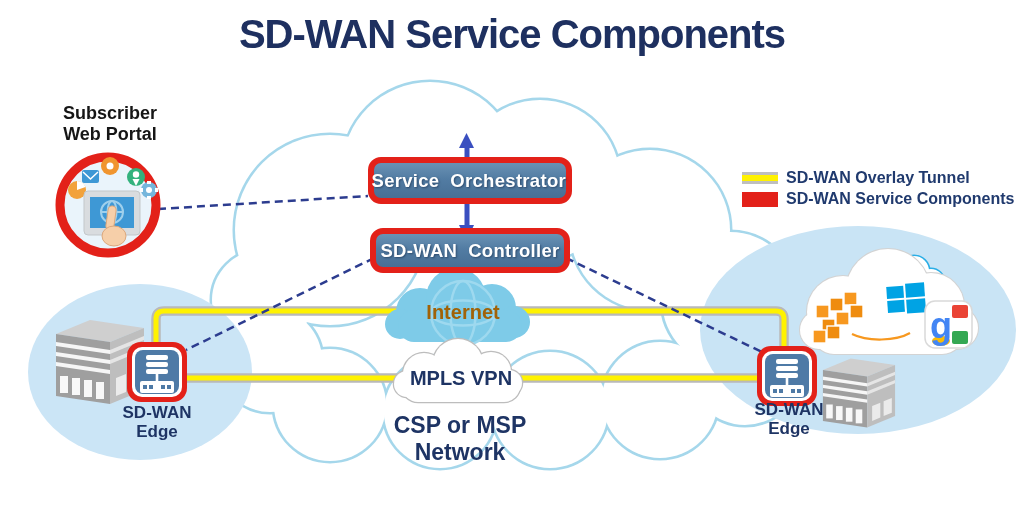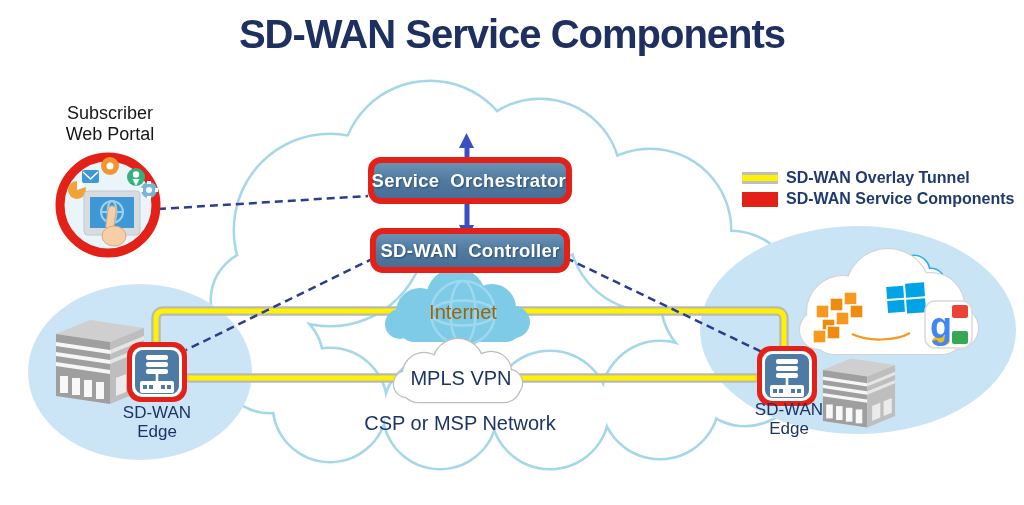--- a/index.html
+++ b/index.html
@@ -1,33 +1,33 @@
 <!DOCTYPE html>
 <html><head>
 <meta charset="utf-8">
 <style>
   html,body{margin:0;padding:0;background:#fff;}
   .canvas{position:relative;width:1024px;height:505px;background:#fff;overflow:hidden;
           font-family:"Liberation Sans",sans-serif;}
   .layer{position:absolute;left:0;top:0;}
-  .txt{position:absolute;color:#1e3464;font-weight:normal;text-align:center;}
+  .txt{position:absolute;color:#1e3464;font-weight:bold;text-align:center;}
   .title{left:0;top:12px;width:1024px;font-size:40px;font-weight:800;color:#1e3060;
          letter-spacing:-1px;}
   .portal-label{left:36px;top:103px;width:148px;font-size:18px;line-height:21px;color:#161616;}
   .oss{left:395px;top:110px;width:145px;font-size:19px;}
   .node{position:absolute;border:6px solid #e32119;border-radius:13px;
         background:linear-gradient(180deg,#6a92b4 0%,#527ca3 45%,#486f95 100%);
         display:flex;align-items:center;justify-content:center;
         color:#fff;font-weight:bold;font-size:18.5px;letter-spacing:.3px;white-space:pre;
         text-shadow:1px 1px 2px rgba(20,40,70,.55);box-sizing:border-box;}
   .orch{left:368px;top:157px;width:204px;height:47px;justify-content:flex-end;}
   .ctrl{left:370px;top:228px;width:200px;height:45px;}
   .internet-label{left:398px;top:301px;width:130px;font-size:20px;color:#a16207;}
   .mpls-label{left:396px;top:367px;width:130px;font-size:20px;}
-  .csp-label{left:355px;top:412px;width:210px;font-size:20px;}
+  .csp-label{left:355px;top:412px;width:210px;font-size:23px;}
   .edge-label{width:90px;font-size:17px;line-height:19px;}
   .edge-left-label{left:112px;top:403px;}
   .edge-right-label{left:744px;top:400px;}
   .legend{position:absolute;left:742px;top:169px;display:flex;flex-direction:column;gap:3px;}
   .legend-row{display:flex;align-items:center;gap:8px;}
   .legend-text{font-size:16px;font-weight:600;color:#203a6e;white-space:nowrap;}
   .sw-tunnel{width:36px;height:12px;
      background:linear-gradient(180deg,#bfbfbf 0 25%,#fff200 25% 78%,#bfbfbf 78% 100%);}
   .sw-red{width:36px;height:15px;background:#e32119;}
   .amazon{position:absolute;left:844px;top:310px;width:80px;text-align:center;color:#141414;}

